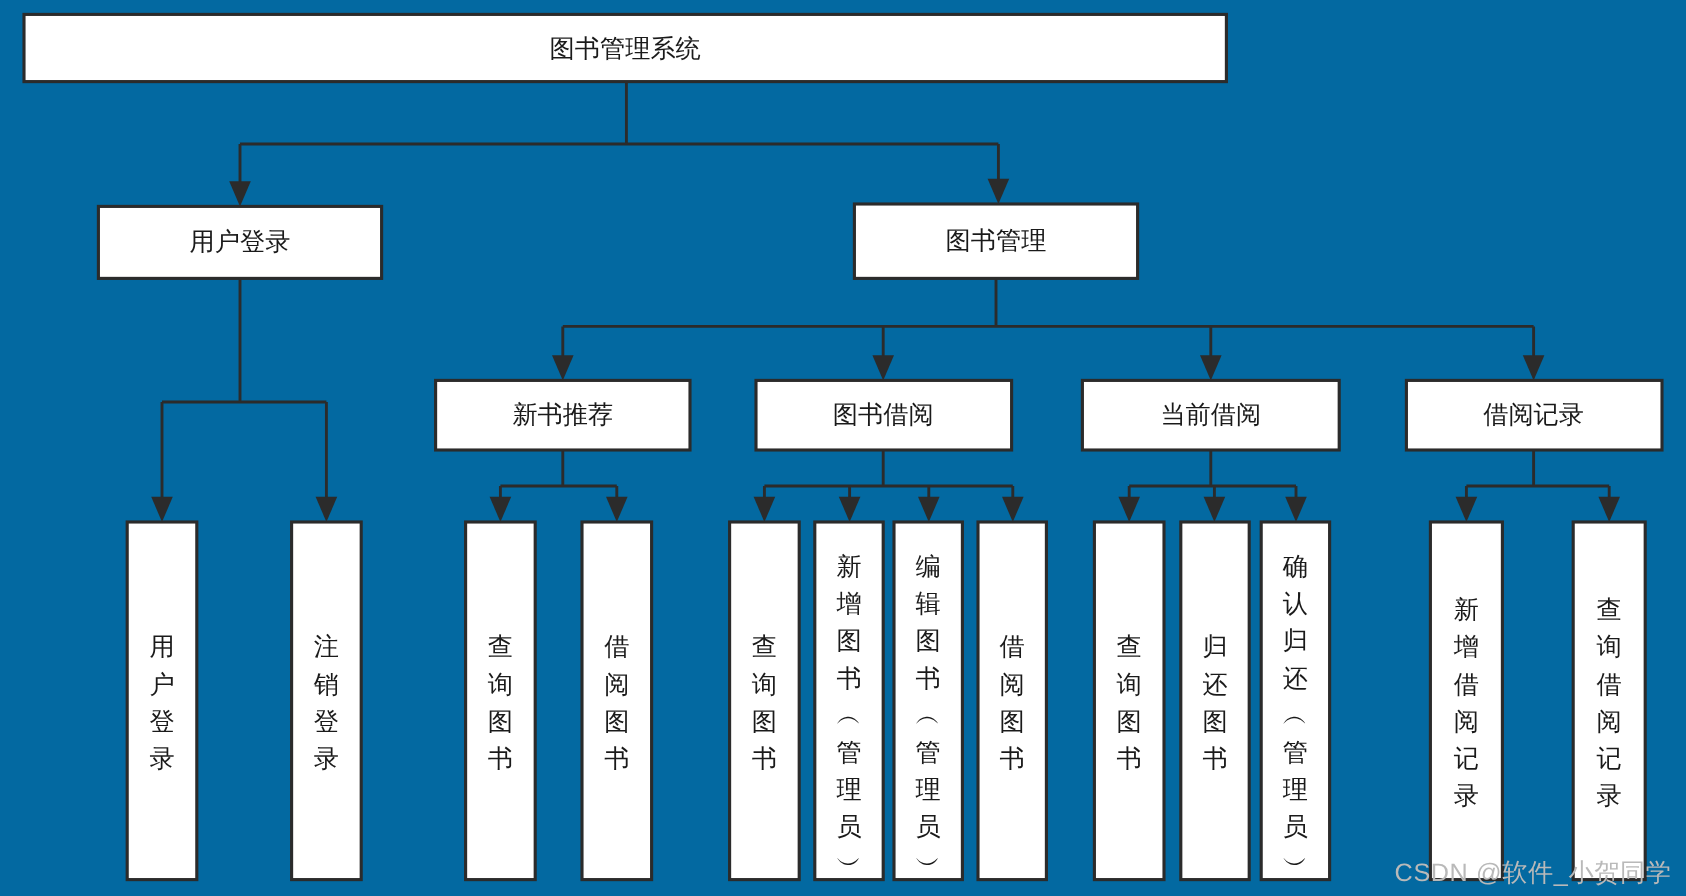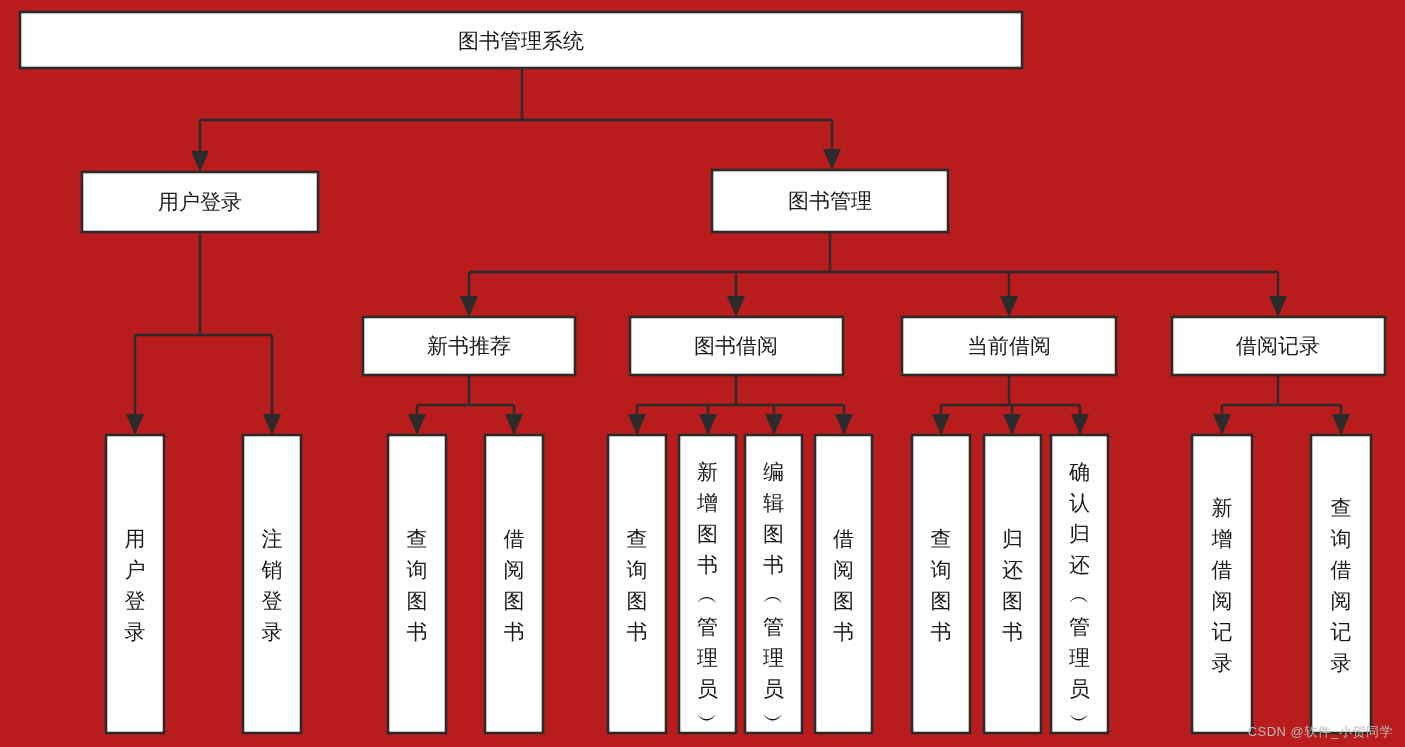--- a/index.html
+++ b/index.html
@@ -10,21 +10,21 @@
   body {
     width: 1405px;
     height: 747px;
     font-family: "Liberation Sans", "DejaVu Sans", sans-serif;
     overflow: hidden;
   }
   #diagram-root {
     position: relative;
     width: 1405px;
     height: 747px;
-    background: #b91c1c;
+    background: #0369a1;
   }
   svg#flow-svg {
     position: absolute;
     left: 0;
     top: 0;
     width: 1405px;
     height: 747px;
   }
   .node-box {
     fill: #ffffff;
@@ -51,21 +51,21 @@
   }
   .arrow-head {
     fill: #2b2b2b;
     stroke: none;
   }
   .watermark {
     position: absolute;
     right: 12px;
     bottom: 6px;
     color: #b9b9b9;
-    font-size: 13px;
+    font-size: 21px;
     font-family: "Liberation Sans", "DejaVu Sans", sans-serif;
     white-space: nowrap;
     letter-spacing: 0.5px;
     user-select: none;
   }
 </style>
 </head>
 <body>
 
 <div id="diagram-root">

